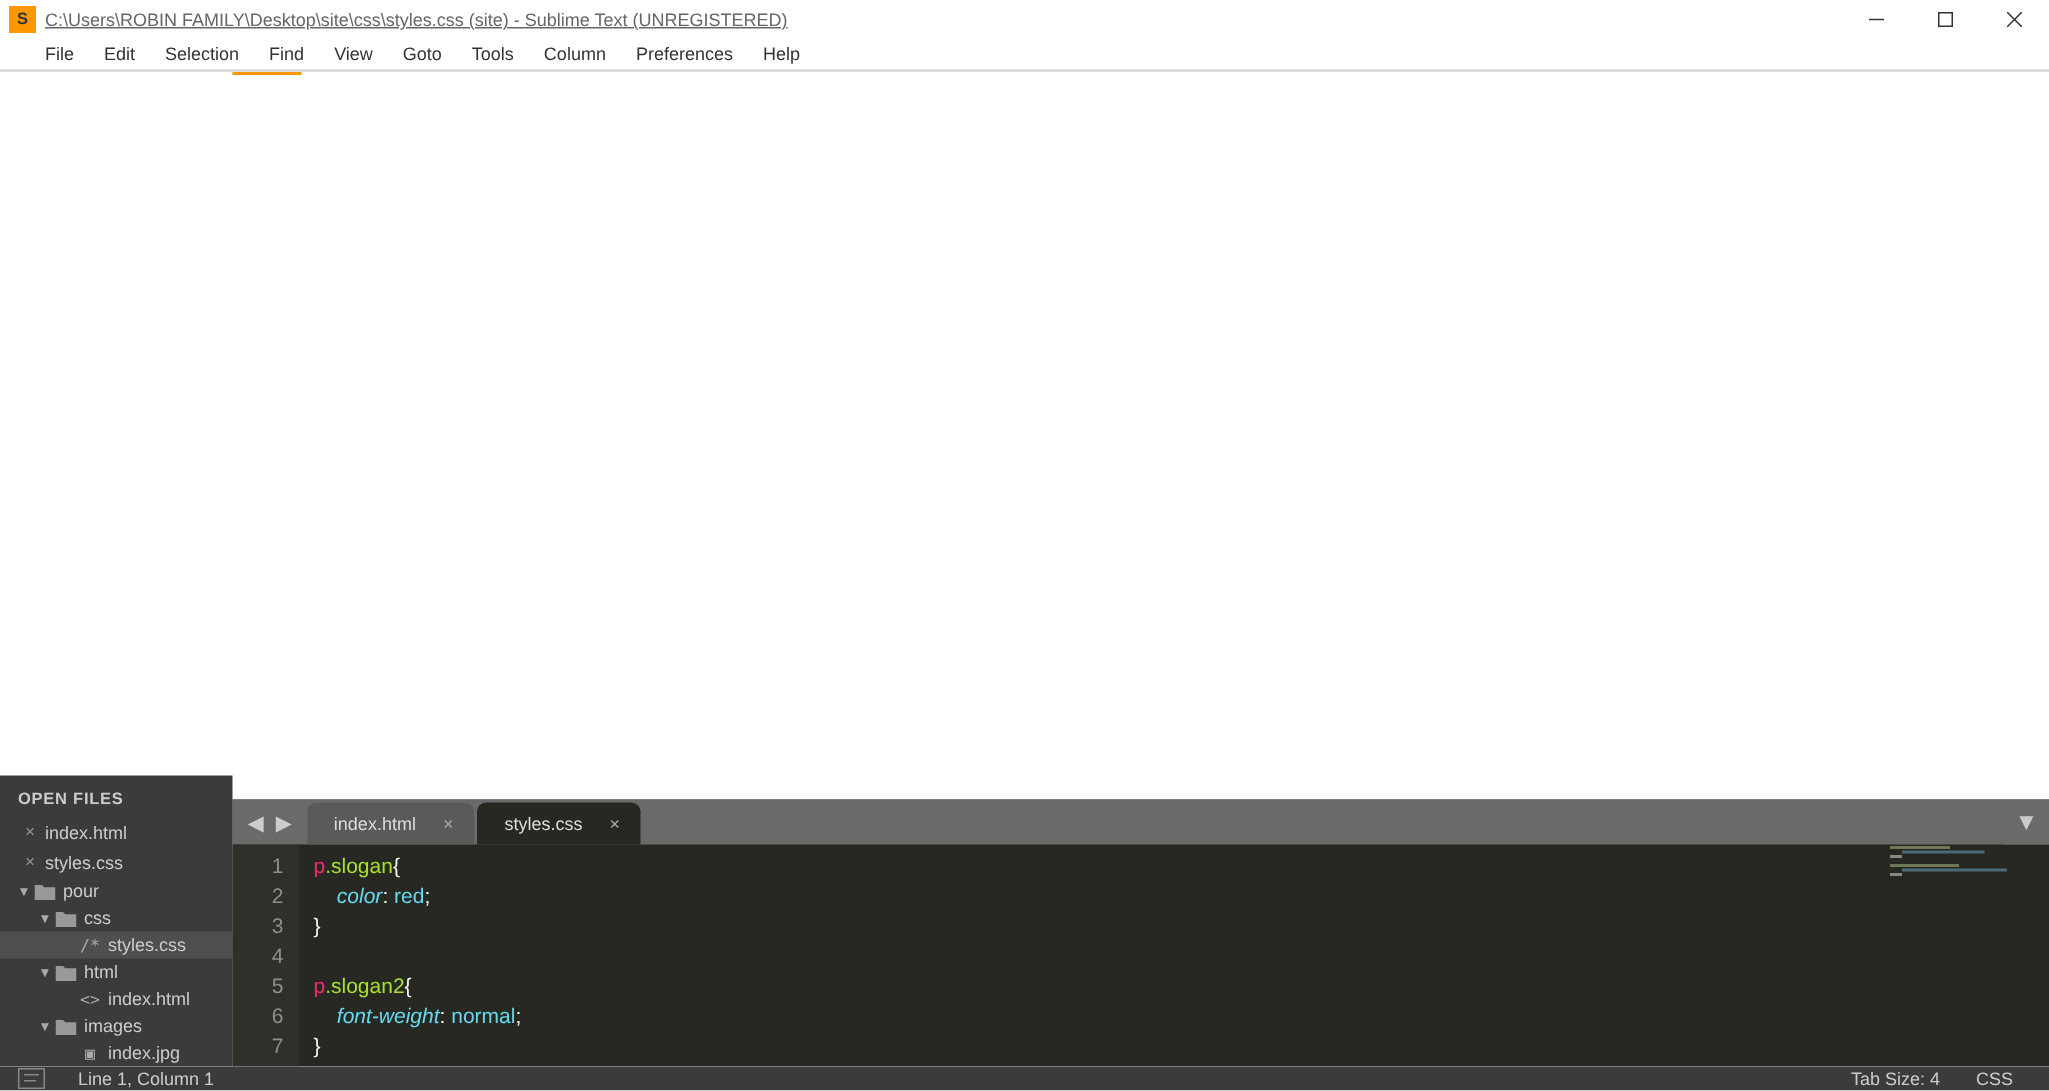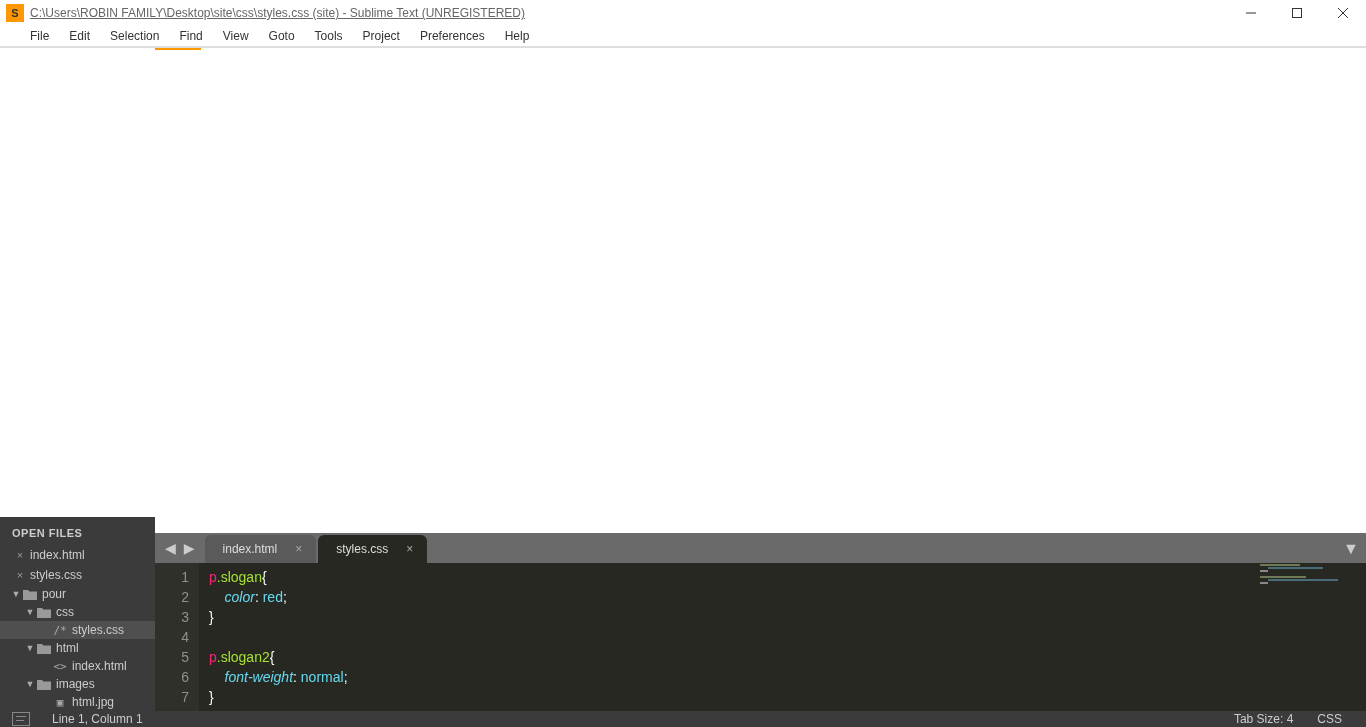--- a/index.html
+++ b/index.html
@@ -104,21 +104,21 @@
 </div>
 
 <div class="menubar" id="menubar">
     <div class="menuitem">File</div>
     <div class="menuitem">Edit</div>
     <div class="menuitem">Selection</div>
     <div class="menuitem">Find</div>
     <div class="menuitem">View</div>
     <div class="menuitem">Goto</div>
     <div class="menuitem">Tools</div>
-    <div class="menuitem">Project</div>
+    <div class="menuitem">Column</div>
     <div class="menuitem">Preferences</div>
     <div class="menuitem">Help</div>
   </div>
 
 <div class="main">
   <div class="accent"></div>
 
   <div class="sidebar">
     <div class="section-head">OPEN FILES</div>
     <div id="openfiles">
@@ -174,21 +174,21 @@
           <span class="ficon">
             <svg class="foldersvg" viewBox="0 0 14 11">
               <path d="M0 1 h5 l1.5 1.5 H14 V11 H0 Z" fill="#999"></path>
             </svg>
           </span>
           <span>images</span>
         </div>
         <div class="row d3">
           <span class="tw"></span>
           <span class="ficon fileico">▣</span>
-          <span>html.jpg</span>
+          <span>index.jpg</span>
         </div>
       </div>
   </div>
 
   <div class="editor">
     <div class="tabbar">
       <div class="navbtns">
         <div class="navbtn">◀</div>
         <div class="navbtn">▶</div>
       </div>

